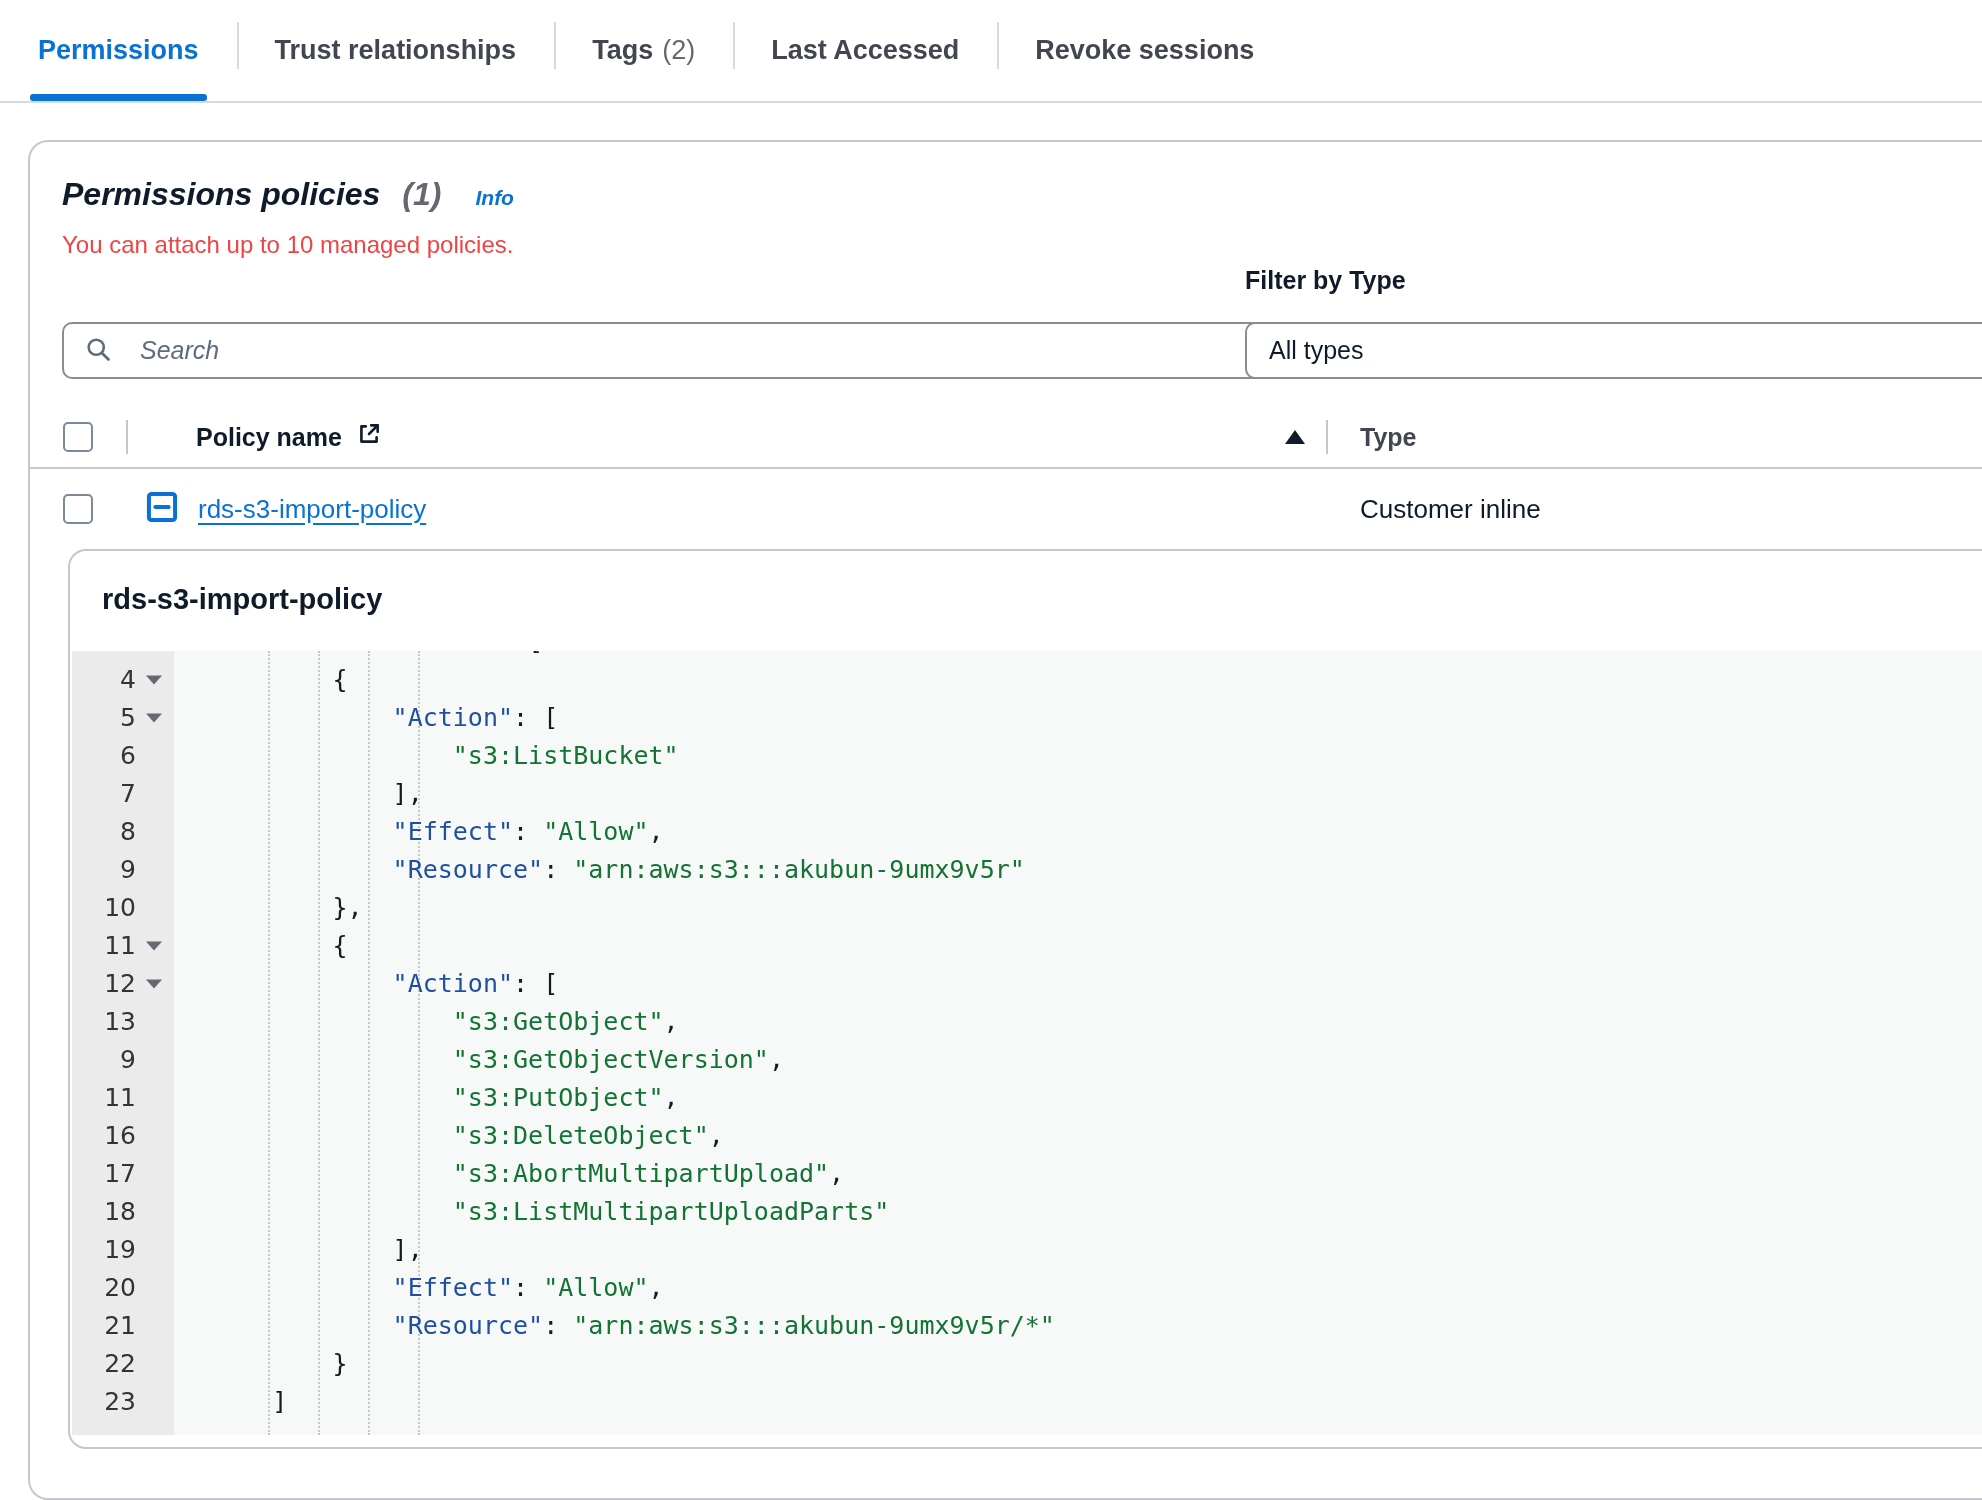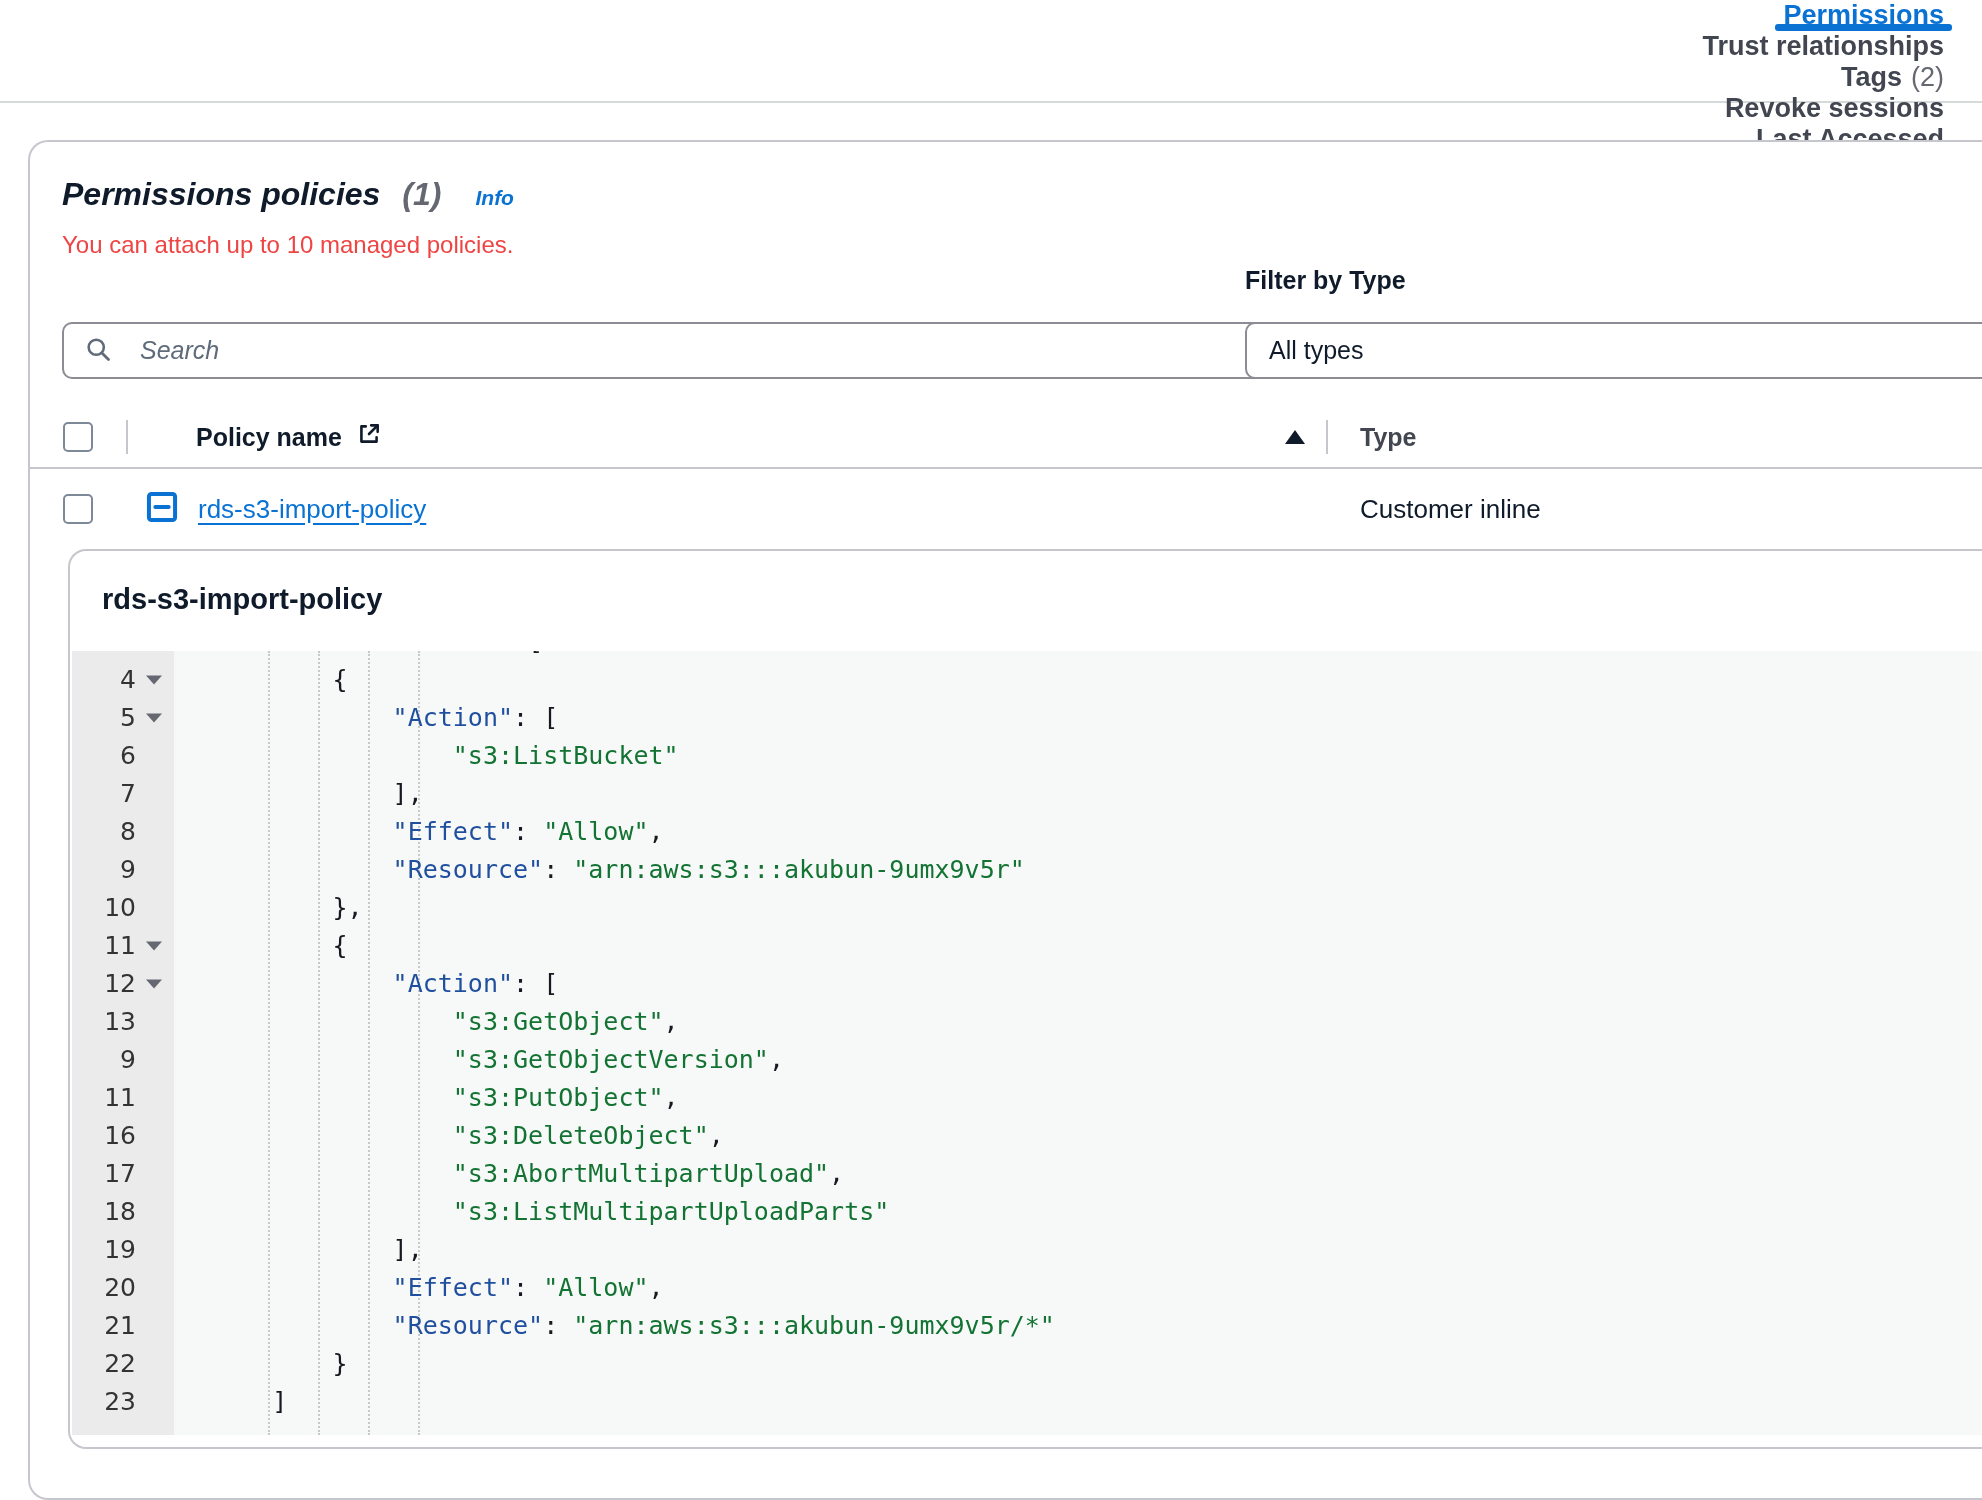--- a/index.html
+++ b/index.html
@@ -10,21 +10,21 @@
     font-family: "Liberation Sans", sans-serif;
     overflow: hidden;
   }
   .page { position: relative; width: 1982px; height: 1500px; background: #fff; }
 
   
   .tabbar {
     position: absolute; top: 0; left: 0; width: 1982px; height: 103px;
     background: #ffffff;
     border-bottom: 2px solid #d5dbdb;
-    display: flex; align-items: flex-end; flex-direction: column;
+    display: flex; align-items: center;
   }
   .tab {
     position: relative;
     height: 101px;
     display: flex; align-items: center;
     padding: 0 38px;
     font-size: 27px;
     font-weight: 700;
     color: #424650;
     white-space: nowrap;
@@ -240,24 +240,24 @@
         <span>Permissions</span>
       </div>
       <div class="tab">
         <span>Trust relationships</span>
       </div>
       <div class="tab">
         <span>Tags</span>
         <span class="cnt">(2)</span>
       </div>
       <div class="tab">
+        <span>Last Accessed</span>
+      </div>
+      <div class="tab">
         <span>Revoke sessions</span>
-      </div>
-      <div class="tab">
-        <span>Last Accessed</span>
       </div>
     </div>
 
   <div class="container-card">
 
     <div class="hdr">
       <div class="hdr-title">
         <span>Permissions policies</span>
         <span class="cnt">(1)</span>
         <span class="info">Info</span>

